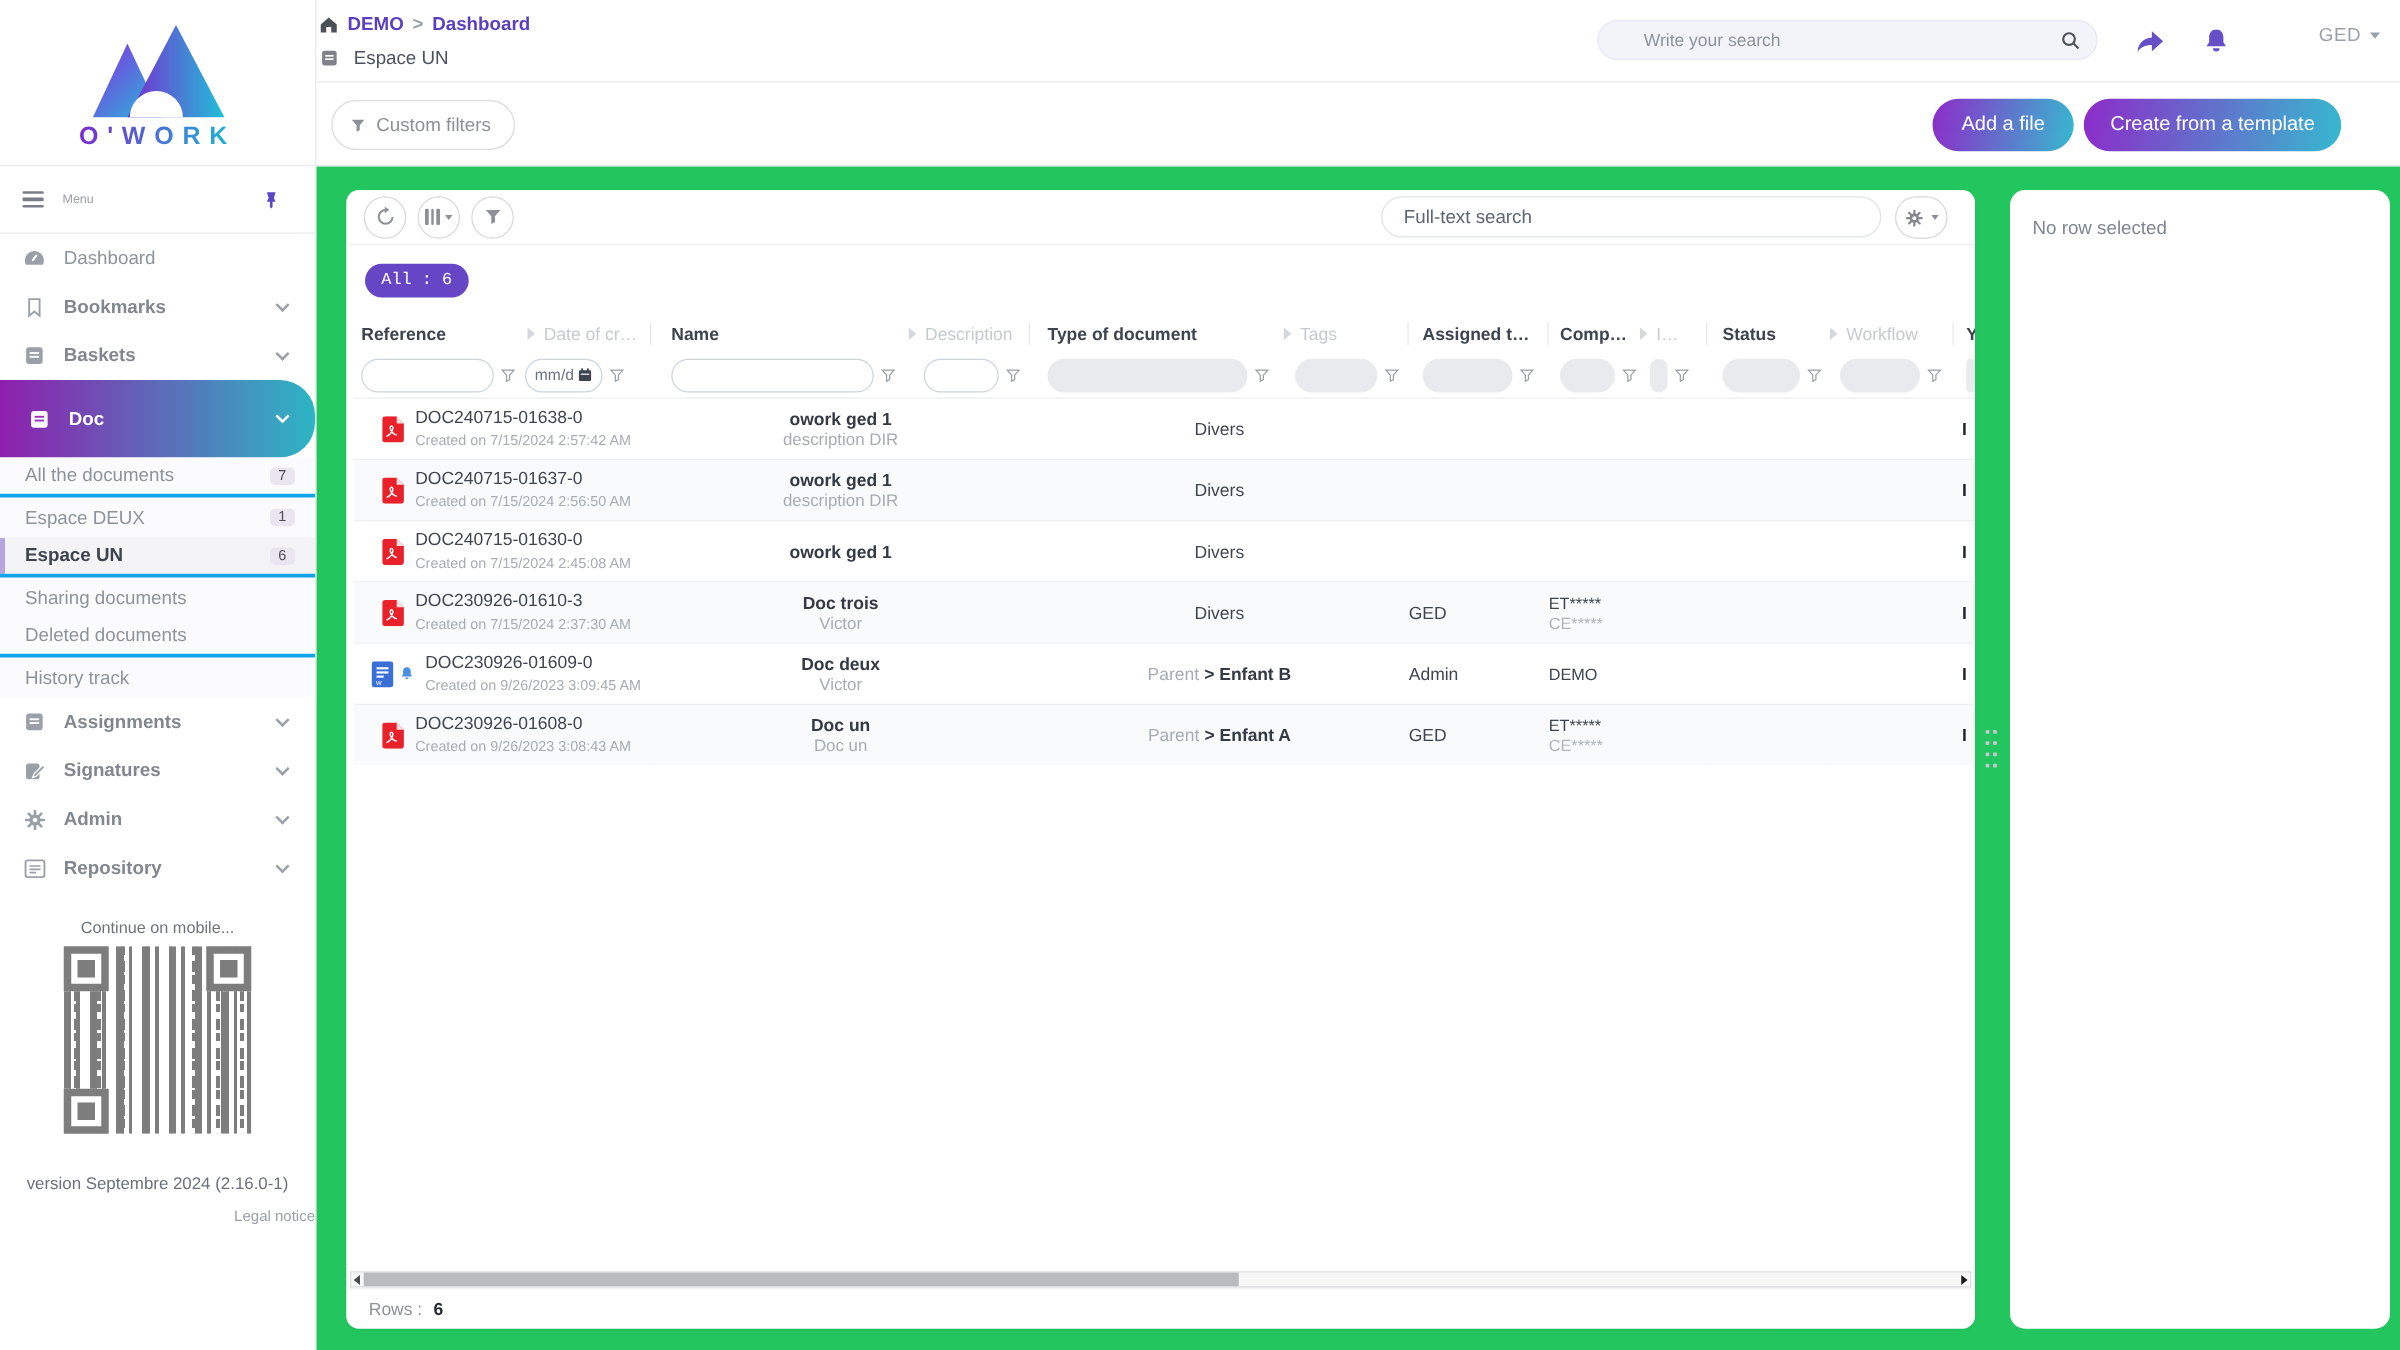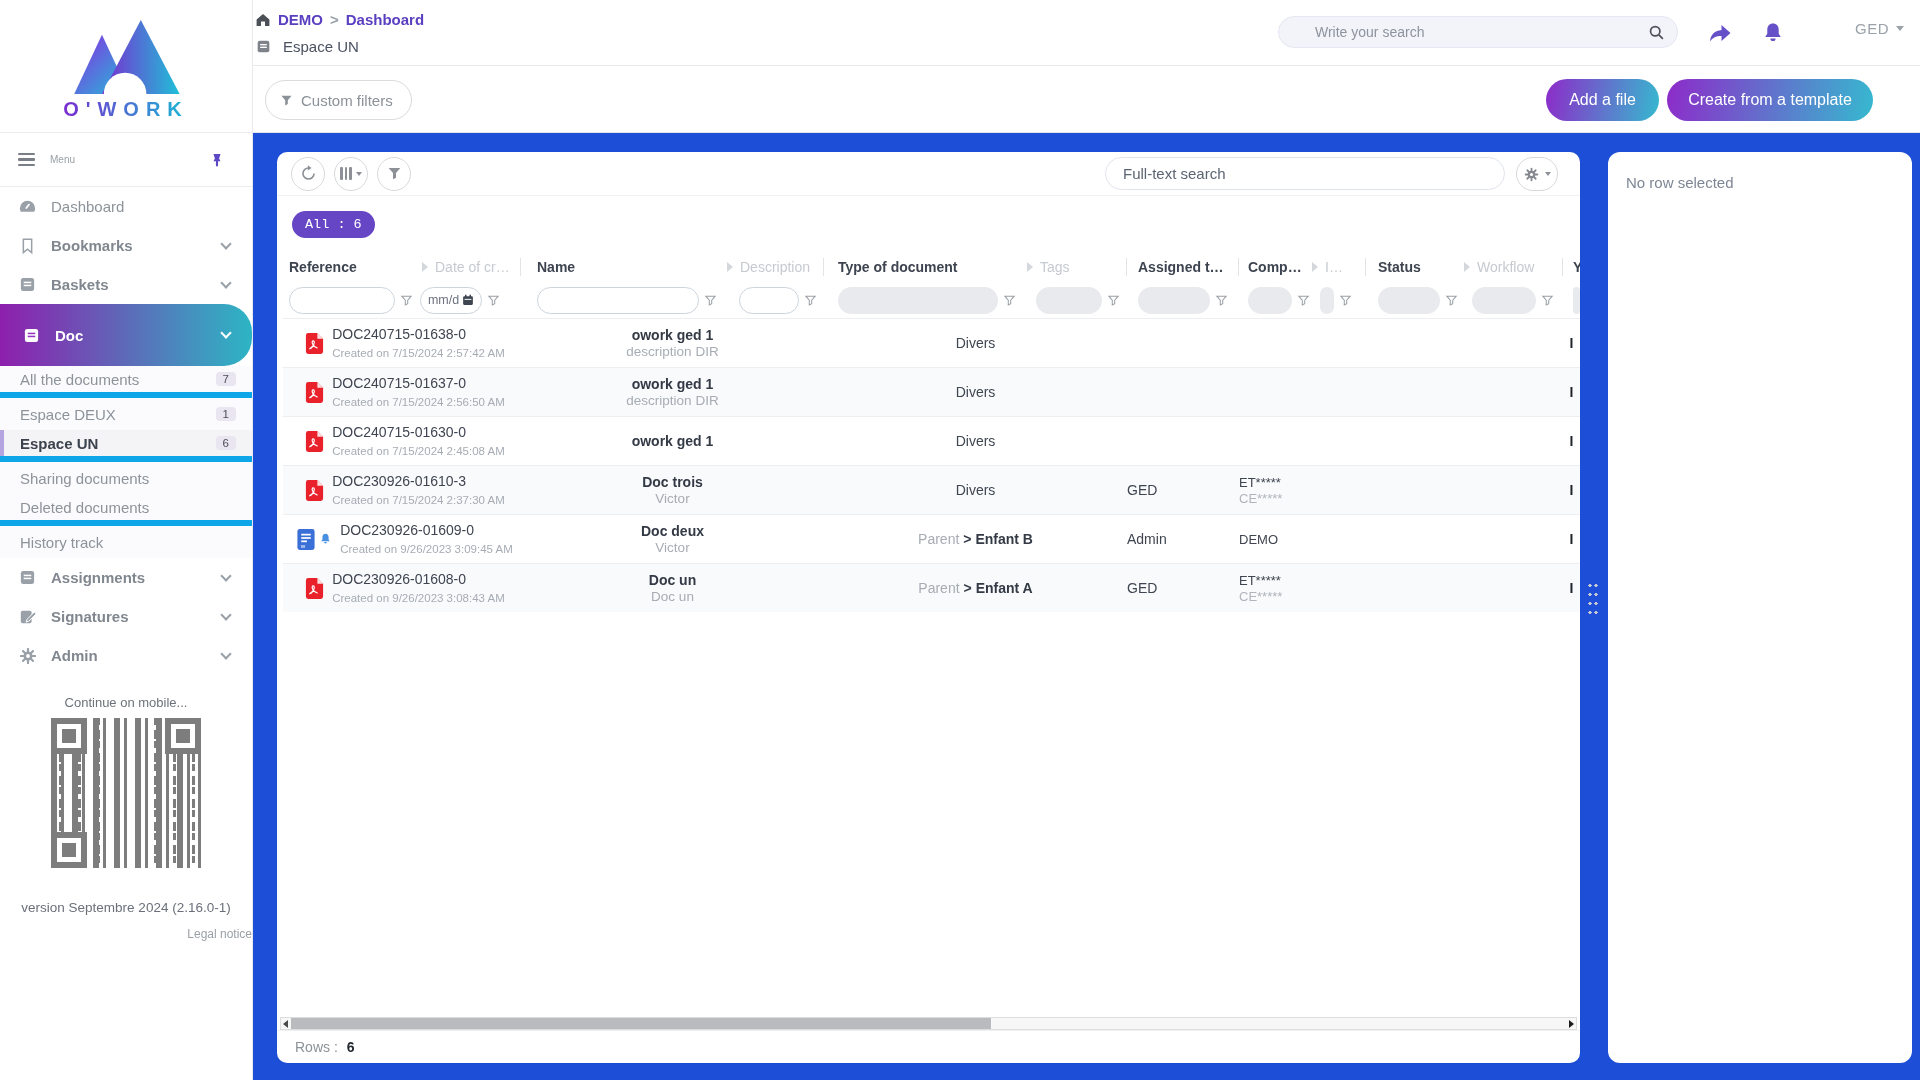--- a/index.html
+++ b/index.html
@@ -22,21 +22,21 @@
   .nav-label { font-size:15px; color:#8d939b; flex:1; }
   .nav-label.bold { font-weight:700; color:#81878f; }
   .chev { width:8px; height:8px; border-right:2px solid #9aa0a8; border-bottom:2px solid #9aa0a8;
     transform:rotate(45deg); margin-top:-4px; flex:none; }
   .doc-active { height:62px; display:flex; align-items:center; padding:0 22px 0 22px;
     background:linear-gradient(90deg,#8e1fad,#2db5c4); border-radius:0 28px 28px 0; cursor:pointer; }
   .doc-active .nav-label { color:#fff; font-weight:700; }
   .doc-active .chev { border-color:#fff; }
   .sublist { background:#fbfbfd; }
   .sub-item { height:32px; display:flex; align-items:center; padding:0 16px 0 20px; cursor:pointer; }
-  .sub-item.bordered { border-bottom:6px solid #0ea5e9;gap:40px; }
+  .sub-item.bordered { border-bottom:3px solid #0ea5e9;gap:40px; }
   .sub-label { font-size:15px; color:#8d939b; flex:1; }
   .sub-item.selected { background:#f4f4f7; box-shadow:inset 4px 0 0 #b4a4e0; }
   .sub-item.selected .sub-label { font-weight:700; color:#3c434e; }
   .badge { background:#e9e5f1; border-radius:4px; padding:1px 7px; font-size:11.5px; color:#4c4f58; }
   .mobile-hint { text-align:center; font-size:13px; color:#6d727a; margin-top:20px; }
   .qr-wrap { width:150px; height:150px; margin:8px auto 0; position:relative;
     background:
       repeating-linear-gradient(90deg, #7d7d7d 0 6px, transparent 6px 10px, #7d7d7d 10px 13px, transparent 13px 21px),
       repeating-linear-gradient(0deg, #fff 0 5px, transparent 5px 12px, #fff 12px 14px, transparent 14px 23px),
       repeating-linear-gradient(90deg, transparent 0 8px, #7d7d7d 8px 11px, transparent 11px 19px);
@@ -72,21 +72,21 @@
     border-radius:20px; display:flex; align-items:center; gap:8px; padding:0 18px 0 14px;
     background:#fff; color:#8b9198; font-size:15px; cursor:pointer; }
   .cta-group { position:absolute; right:47px; top:13px; display:flex; gap:8px; }
   .cta { height:42px; border:none; border-radius:21px; color:#fff; font-size:16px;
     font-family:"Liberation Sans",sans-serif; cursor:pointer;
     background:linear-gradient(100deg,#8d2bc9,#36b9cf); }
   .cta.add { width:113px; }
   .cta.create { width:206px; }
 
   
-  .content { position:absolute; left:253px; right:0; top:133px; bottom:0; background:#1d4ed8; }
+  .content { position:absolute; left:253px; right:0; top:133px; bottom:0; background:#22c55e; }
   .card { position:absolute; left:24px; top:19px; width:1303px; height:911px; background:#fff;
     border-radius:10px; box-shadow:0 1px 2px rgba(40,44,63,.05); display:flex; flex-direction:column; overflow:hidden; }
 
   .card-toolbar { height:44px; flex:none; position:relative; display:flex; align-items:center; gap:9px;
     padding-left:14px; border-bottom:1px solid #eef0f3; }
   .circle-btn { width:34px; height:34px; border-radius:50%; border:1px solid #d6d8dc; background:#fff;
     display:flex; align-items:center; justify-content:center; cursor:pointer; }
   .cols-icon { display:flex; align-items:center; gap:1px; }
   .cols-icon i { width:2.5px; height:13px; background:#8d9197; border-radius:1px; margin-right:1px; }
   .mini-caret { width:0; height:0; border-left:3.5px solid transparent; border-right:3.5px solid transparent; border-top:4px solid #8d9197; margin-left:2px; }
@@ -289,20 +289,30 @@
             <rect x="8.8" y="1" width="2.4" height="18" rx="1" transform="rotate(135 10 10)"></rect>
             <circle cx="10" cy="10" r="5"></circle>
           </g>
           <circle cx="10" cy="10" r="2.1" fill="#fff"></circle>
         </svg>
     </span>
     <span class="nav-label bold">Admin</span>
     <span class="chev"></span>
   </div>
 
+  <div class="nav-item">
+    <span class="nav-icon">
+      <svg width="18" height="16" viewBox="0 0 20 18">
+          <rect x="1.5" y="1.5" width="17" height="15" rx="2" fill="none" stroke="#9aa0a8" stroke-width="1.7"></rect>
+          <path d="M5 6.5h10M5 9.5h10M5 12.5h6" stroke="#9aa0a8" stroke-width="1.5"></path>
+        </svg>
+    </span>
+    <span class="nav-label bold">Repository</span>
+    <span class="chev"></span>
+  </div>
 
   <div class="mobile-hint">Continue on mobile...</div>
   <div class="qr-wrap">
     <div class="finder tl"></div>
       <div class="finder tr"></div>
       <div class="finder bl"></div>
   </div>
   <div class="version">version Septembre 2024 (2.16.0-1)</div>
   <div class="legal">Legal notice</div>
 </aside>

